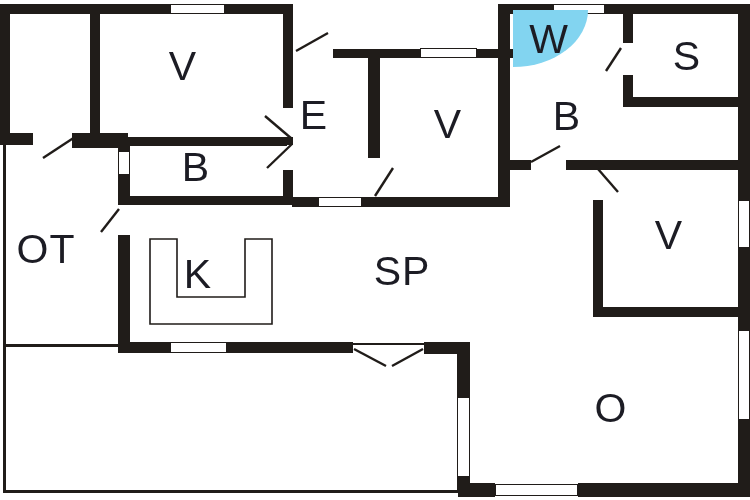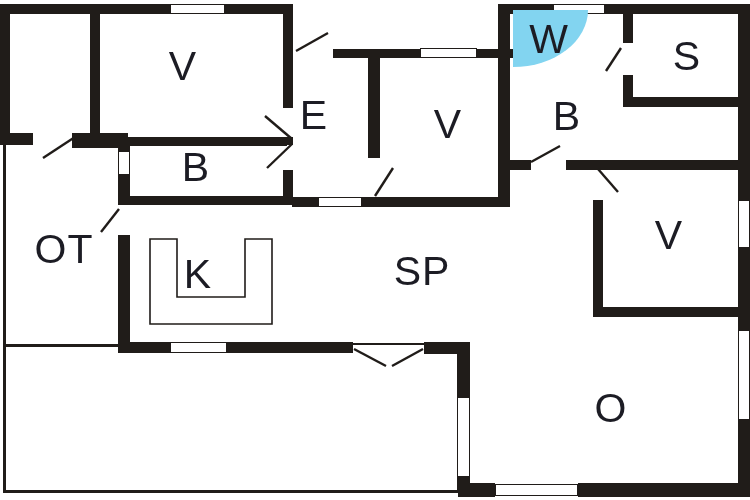--- a/index.html
+++ b/index.html
@@ -110,18 +110,18 @@
   </svg>
 
   <div class="lbl" style="left:183px;top:66px">V</div>
   <div class="lbl" style="left:314px;top:115px">E</div>
   <div class="lbl" style="left:196px;top:167px">B</div>
   <div class="lbl" style="left:448px;top:124px">V</div>
   <div class="lbl" style="left:549px;top:39px">W</div>
   <div class="lbl" style="left:687px;top:56px">S</div>
   <div class="lbl" style="left:567px;top:116px">B</div>
   <div class="lbl" style="left:669px;top:235px">V</div>
-  <div class="lbl" style="left:64px;top:249px">OT</div>
+  <div class="lbl" style="left:46px;top:249px">OT</div>
   <div class="lbl" style="left:198px;top:274px">K</div>
-  <div class="lbl" style="left:422px;top:271px">SP</div>
+  <div class="lbl" style="left:402px;top:271px">SP</div>
   <div class="lbl" style="left:611px;top:408px">O</div>
 
 </div>
 
 </body></html>

